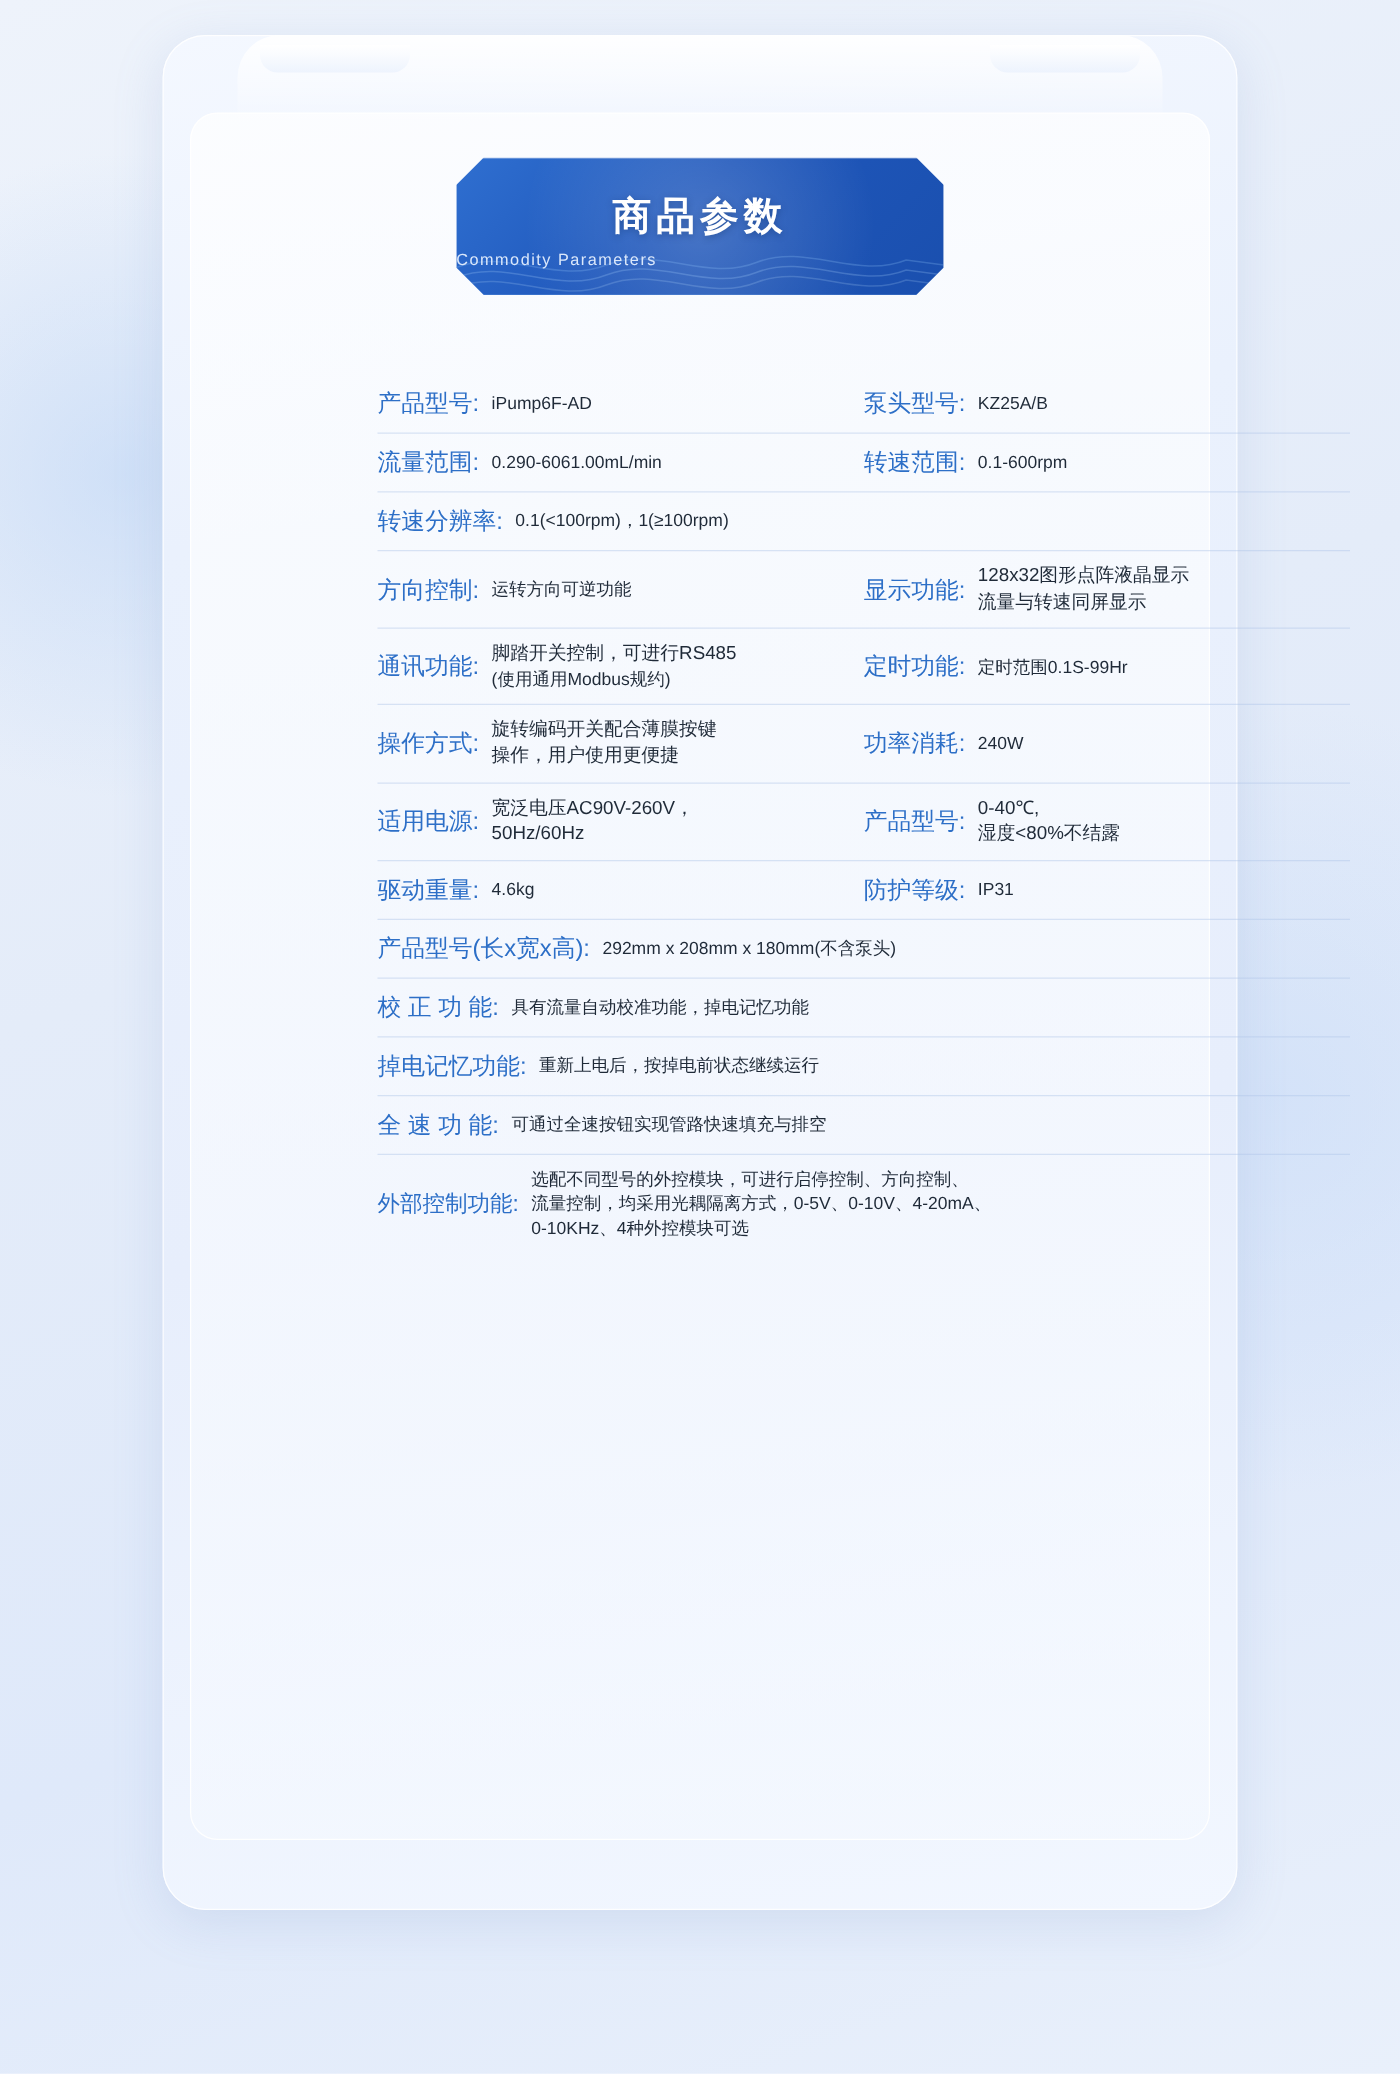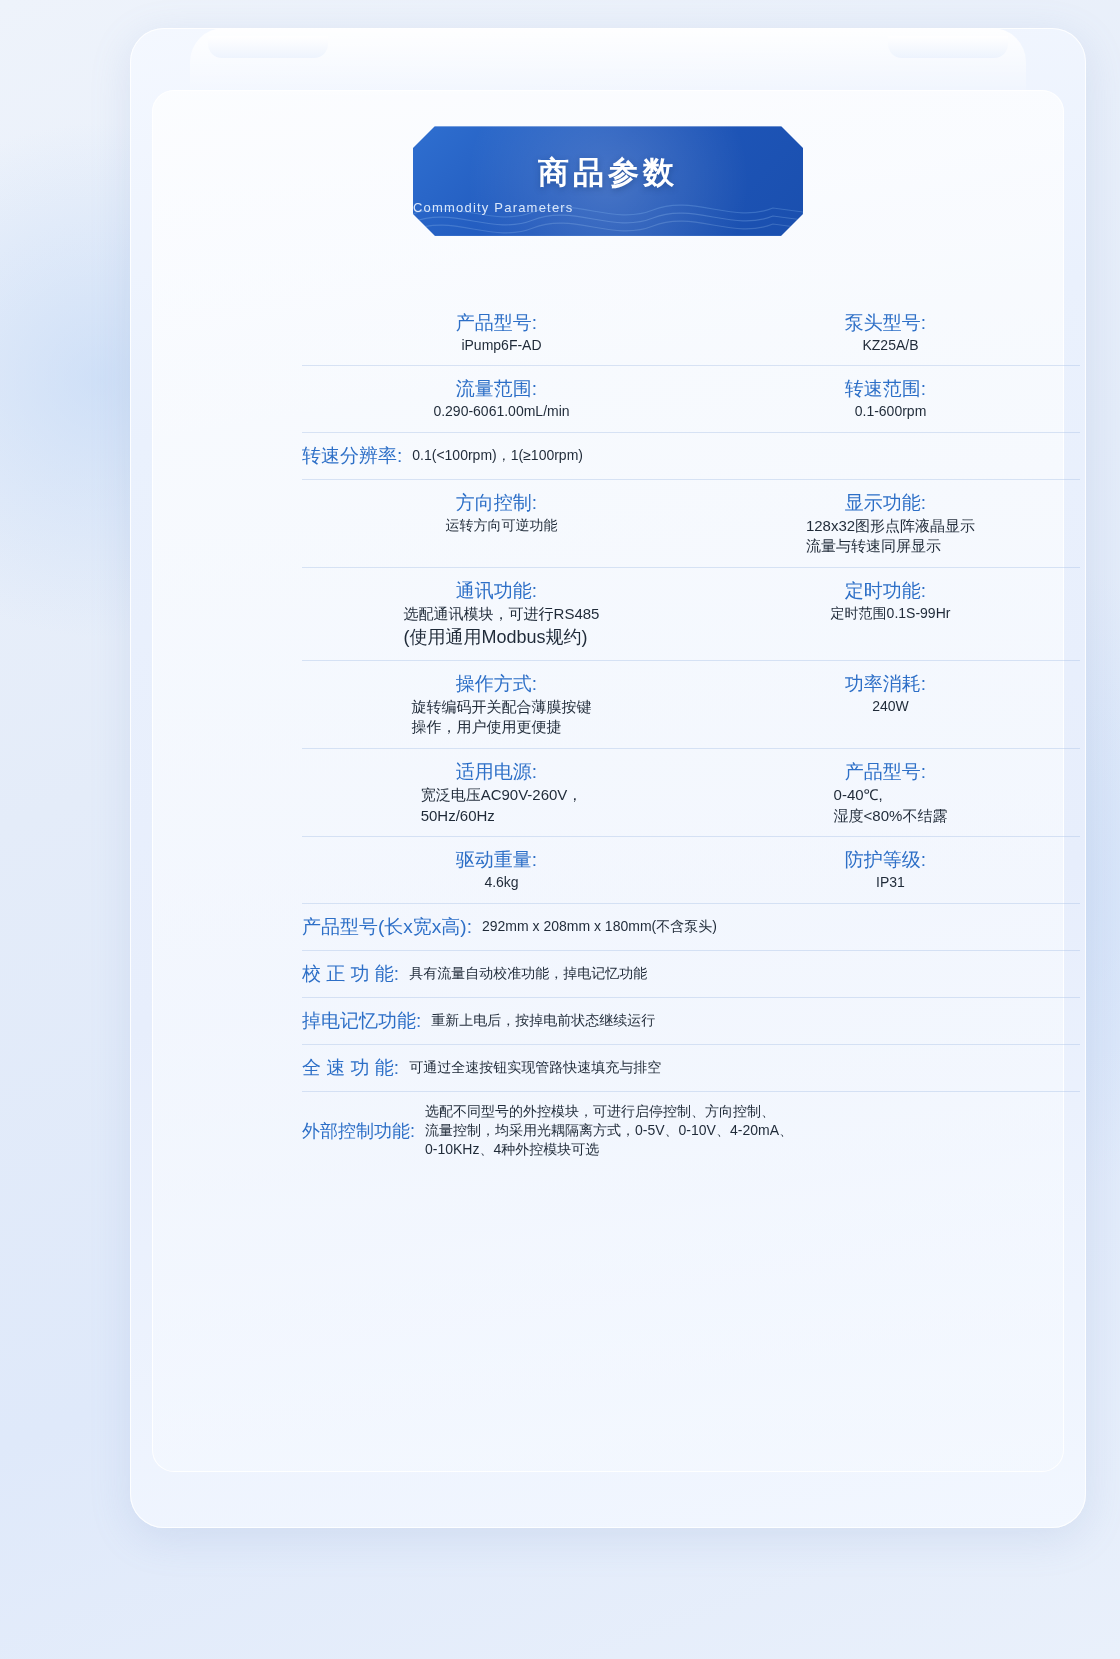--- a/index.html
+++ b/index.html
@@ -28,21 +28,21 @@
     width: 640px; height: 640px;
     right: -220px; top: 560px;
     background: radial-gradient(circle, rgba(196,217,247,0.45) 0%, rgba(226,236,250,0) 70%);
   }
 
   
   .card {
     position: absolute;
     left: 130px;
     top: 28px;
-    width: 956px;
+    width: 860px;
     height: 1500px;
     border-radius: 34px;
     background: linear-gradient(170deg, #f4f8ff 0%, #eaf1fd 25%, #e7eefc 60%, #f2f7ff 100%);
     box-shadow: 0 10px 40px rgba(120,150,200,0.18), inset 0 0 0 1px rgba(255,255,255,0.85);
   }
   .card::before {
     
     content: "";
     position: absolute;
     left: 60px; right: 60px; top: 0;
@@ -126,21 +126,21 @@
     border-bottom: 1px solid rgba(175,198,232,0.45);
     min-height: 46px;
   }
   .row:last-child { border-bottom: none; }
   .cell {
     display: flex;
     align-items: center;
     padding: 10px 0;
     box-sizing: border-box;
   }
-  .cell.half { width: 50%; flex-direction: column; }
+  .cell.half { width: 50%; }
   .cell.full { width: 100%; }
   .lbl {
     color: #2d6fc7;
     font-size: 19px;
     white-space: nowrap;
     flex: none;
   }
   .lbl.sm { font-size: 18px; }
   .val {
     color: #1f2a38;
@@ -217,22 +217,22 @@
           <span>128x32图形点阵液晶显示</span>
           <span>流量与转速同屏显示</span>
         </span>
       </div>
     </div>
 
     <div class="row">
       <div class="cell half">
         <span class="lbl">通讯功能:</span>
         <span class="val sm multi">
-          <span>选配通讯模块，可进行RS485</span>
-          <span class="xs" style="font-size:18px">(使用通用Modbus规约)</span>
+          <span>脚踏开关控制，可进行RS485</span>
+          <span class="xs" style="font-size:14px">(使用通用Modbus规约)</span>
         </span>
       </div>
       <div class="cell half">
         <span class="lbl">定时功能:</span>
         <span class="val">定时范围0.1S-99Hr</span>
       </div>
     </div>
 
     <div class="row">
       <div class="cell half">

